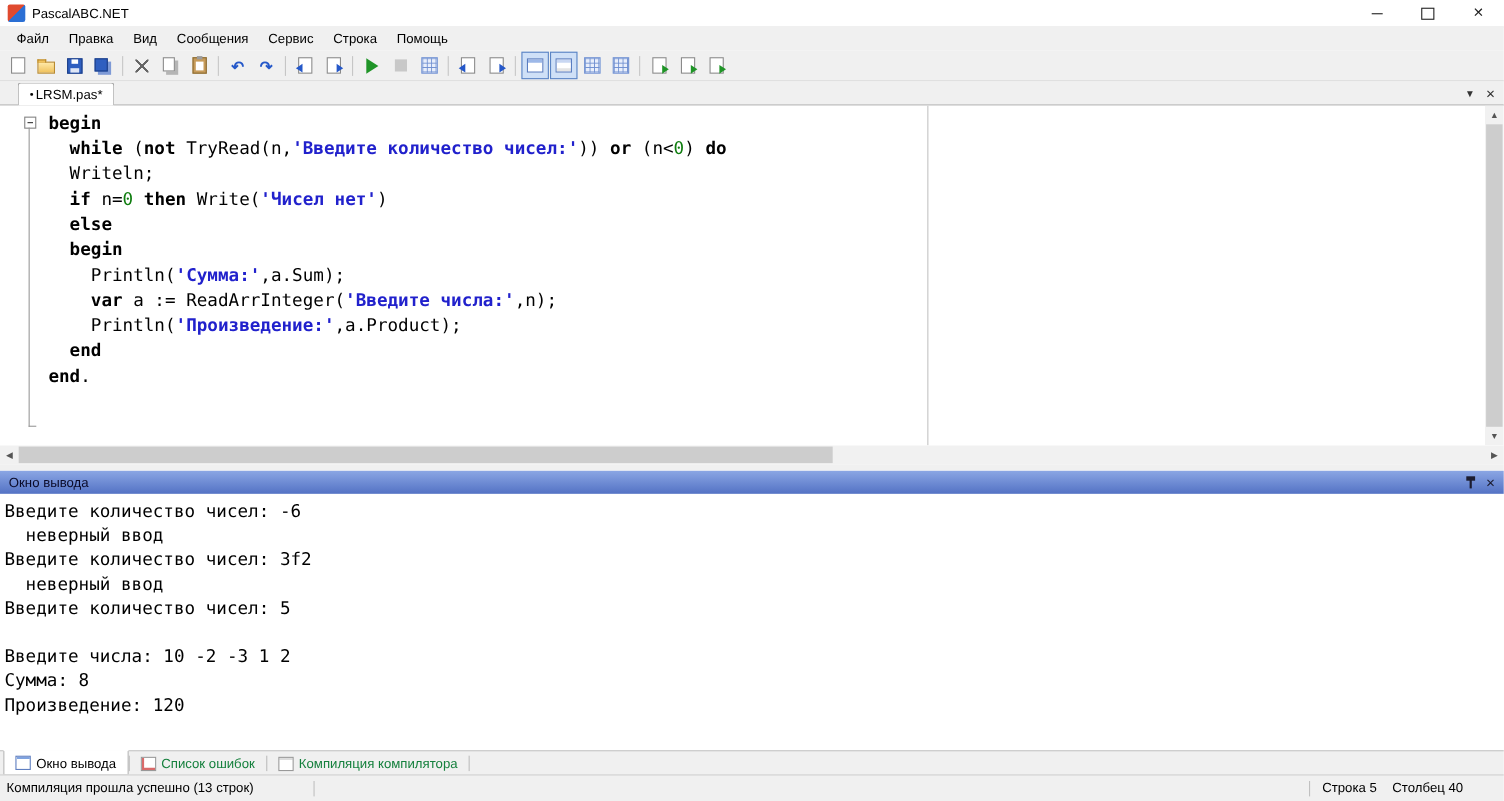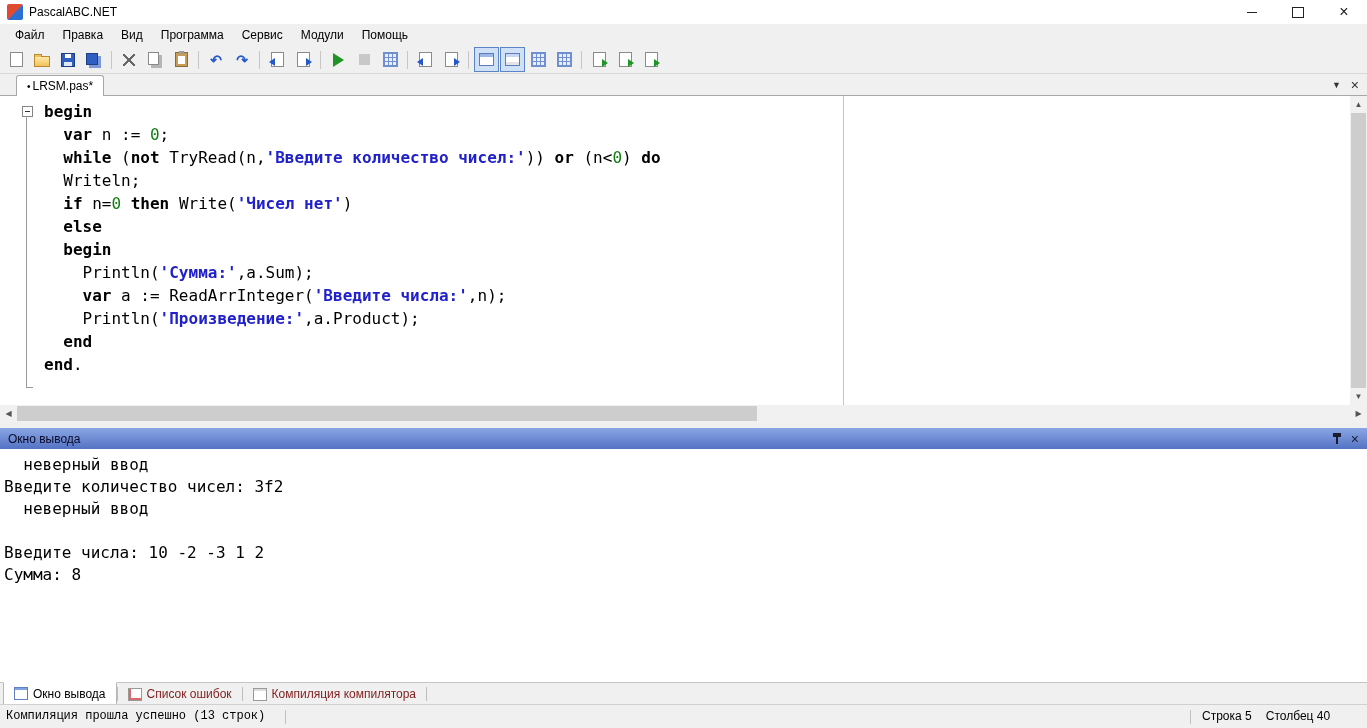--- a/index.html
+++ b/index.html
@@ -89,31 +89,31 @@
   .oh-icons{margin-left:auto;display:flex;align-items:center;gap:9px;}
   .pin{width:10px;height:12px;position:relative;display:inline-block;}
   .pin::before{content:'';position:absolute;left:4px;top:3px;width:2px;height:8px;background:#1c1c30;}
   .pin::after{content:'';position:absolute;left:1px;top:0;width:8px;height:4px;background:#1c1c30;}
   .oh-x{font-size:14px;line-height:12px;color:#1c1c30;}
   .outtext{position:absolute;top:21px;left:0;right:0;bottom:0;background:#fff;padding:5px 0 0 4px;font-family:"DejaVu Sans Mono","Liberation Mono",monospace;font-size:16px;overflow:hidden;}
   .out-line{height:22px;line-height:22px;white-space:pre;}
 
   
   .bottombar{position:absolute;top:682px;left:0;right:0;height:22px;background:#f0f0f0;border-top:1px solid #c5c5c5;display:flex;align-items:stretch;padding-left:3px;}
-  .btab{display:flex;align-items:center;padding:0 10px;font-size:12px;color:#7f1d1d;background:transparent;}
+  .btab{display:flex;align-items:center;padding:0 10px;font-size:12px;color:#15803d;background:transparent;}
   .btab.active{background:#fff;border:1px solid #b5b5b5;border-top:1px solid #fff;color:#000;margin-top:-1px;}
   .btsep{width:1px;height:14px;background:#bdbdbd;align-self:center;}
   .bic{width:12px;height:11px;margin-right:5px;display:inline-block;}
   .bic-output-window-icon{border:1px solid #5f7fc0;background:#fff;box-shadow:inset 0 2px 0 #7fa3e0;}
   .bic-error-list-icon{border:1px solid #999;background:#fff;box-shadow:inset 2px -2px 0 #d96a6a;}
   .bic-compiler-messages-icon{border:1px solid #999;background:#fff;box-shadow:inset 0 2px 0 #ddd;}
 
   
   .statusbar{position:absolute;top:704px;left:0;right:0;height:24px;background:#f0f0f0;border-top:1px solid #d0d0d0;font-size:12px;}
-  .sb-left{position:absolute;left:6px;top:4px;font-family:Liberation Mono, monospace;}
+  .sb-left{position:absolute;left:6px;top:4px;}
   .sb-sep{position:absolute;left:285px;top:5px;width:1px;height:14px;background:#c0c0c0;}
   .sb-sep2{position:absolute;left:1190px;top:5px;width:1px;height:14px;background:#c0c0c0;}
   .sb-right{position:absolute;left:1202px;top:4px;display:flex;gap:14px;}
 </style>
 </head>
 <body>
 
 <div class="app">
 
   <div class="titlebar">
@@ -129,23 +129,23 @@
       <div class="wc">
           <span class="wc-x">×</span>
         </div>
     </div>
   </div>
 
   <div class="menubar">
       <div class="menu-item">Файл</div>
       <div class="menu-item">Правка</div>
       <div class="menu-item">Вид</div>
-      <div class="menu-item">Программа</div>
+      <div class="menu-item">Сообщения</div>
       <div class="menu-item">Сервис</div>
-      <div class="menu-item">Модули</div>
+      <div class="menu-item">Строка</div>
       <div class="menu-item">Помощь</div>
     </div>
 
   <div class="toolbar">
       <div class="tbtn">
         <span class="ic ic-page"></span>
       </div>
       <div class="tbtn">
         <span class="ic ic-folder"></span>
       </div>
@@ -232,21 +232,20 @@
     </div>
   </div>
 
   <div class="editor">
     <div class="fold-box">
         <span class="fold-minus"></span>
       </div>
     <div class="fold-line"></div>
     <div class="code">
         <div class="code-line"><span class="tk-kw">begin</span></div>
-        <div class="code-line"><span class="tk-pl">  </span><span class="tk-kw">var</span><span class="tk-pl"> n := </span><span class="tk-num">0</span><span class="tk-pl">;</span></div>
         <div class="code-line"><span class="tk-pl">  </span><span class="tk-kw">while</span><span class="tk-pl"> (</span><span class="tk-kw">not</span><span class="tk-pl"> TryRead(n,</span><span class="tk-str">'Введите количество чисел:'</span><span class="tk-pl">)) </span><span class="tk-kw">or</span><span class="tk-pl"> (n&lt;</span><span class="tk-num">0</span><span class="tk-pl">) </span><span class="tk-kw">do</span></div>
         <div class="code-line"><span class="tk-pl">  Writeln;</span></div>
         <div class="code-line"><span class="tk-pl">  </span><span class="tk-kw">if</span><span class="tk-pl"> n=</span><span class="tk-num">0</span><span class="tk-pl"> </span><span class="tk-kw">then</span><span class="tk-pl"> Write(</span><span class="tk-str">'Чисел нет'</span><span class="tk-pl">)</span></div>
         <div class="code-line"><span class="tk-pl">  </span><span class="tk-kw">else</span></div>
         <div class="code-line"><span class="tk-pl">  </span><span class="tk-kw">begin</span></div>
         <div class="code-line"><span class="tk-pl">    Println(</span><span class="tk-str">'Сумма:'</span><span class="tk-pl">,a.Sum);</span></div>
         <div class="code-line"><span class="tk-pl">    </span><span class="tk-kw">var</span><span class="tk-pl"> a := ReadArrInteger(</span><span class="tk-str">'Введите числа:'</span><span class="tk-pl">,n);</span></div>
         <div class="code-line"><span class="tk-pl">    Println(</span><span class="tk-str">'Произведение:'</span><span class="tk-pl">,a.Product);</span></div>
         <div class="code-line"><span class="tk-pl">  </span><span class="tk-kw">end</span></div>
         <div class="code-line"><span class="tk-kw">end</span><span class="tk-pl">.</span></div>
@@ -269,26 +268,29 @@
 
   <div class="outpanel">
     <div class="outheader">
       <span>Окно вывода</span>
       <span class="oh-icons">
         <span class="pin"></span>
         <span class="oh-x">×</span>
       </span>
     </div>
     <div class="outtext">
+        <div class="out-line">Введите количество чисел: -6</div>
         <div class="out-line">  неверный ввод</div>
         <div class="out-line">Введите количество чисел: 3f2</div>
         <div class="out-line">  неверный ввод</div>
+        <div class="out-line">Введите количество чисел: 5</div>
         <div class="out-line">&nbsp;</div>
         <div class="out-line">Введите числа: 10 -2 -3 1 2</div>
         <div class="out-line">Сумма: 8</div>
+        <div class="out-line">Произведение: 120</div>
       </div>
   </div>
 
   <div class="bottombar">
       <div class="btab active">
         <span class="bic bic-output-window-icon"></span>
         <span>Окно вывода</span>
       </div>
       <span class="btsep"></span>
       <div class="btab">

